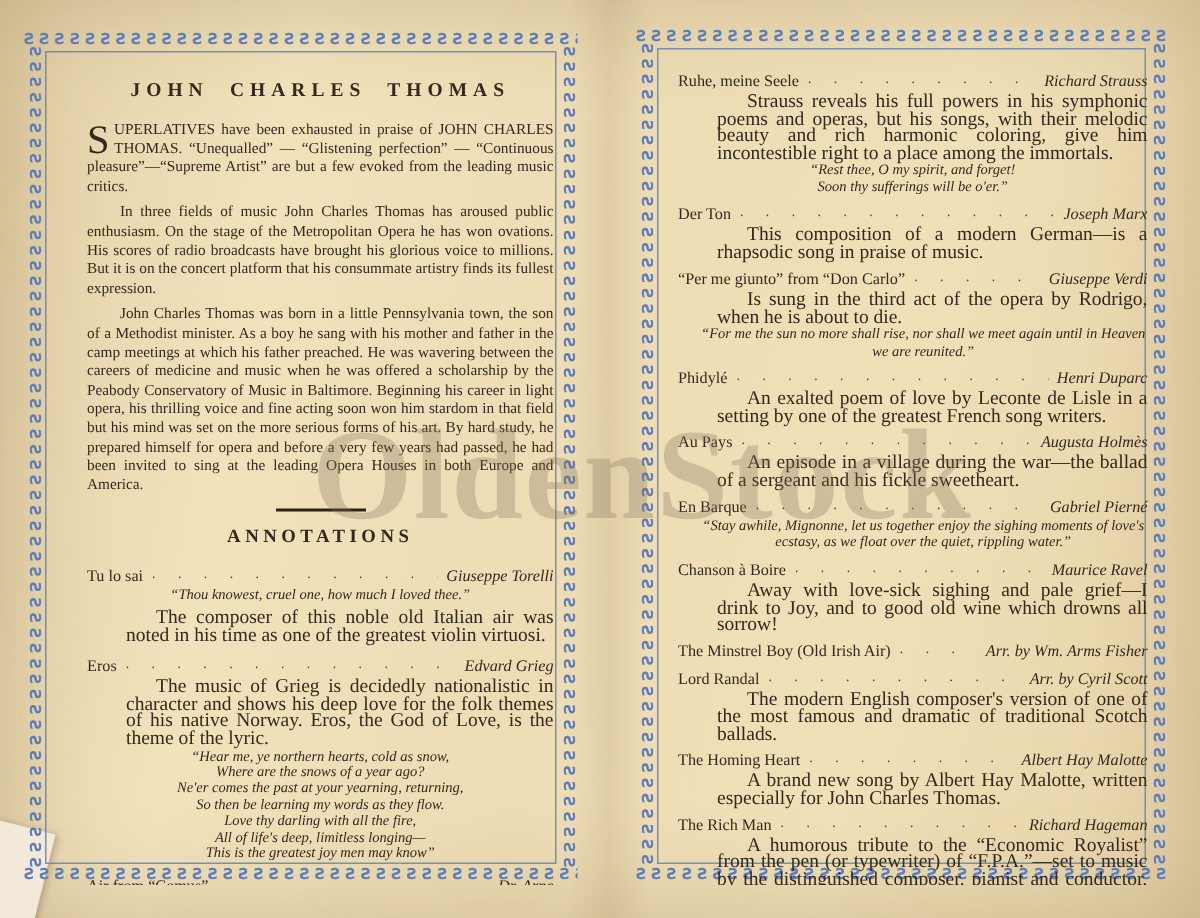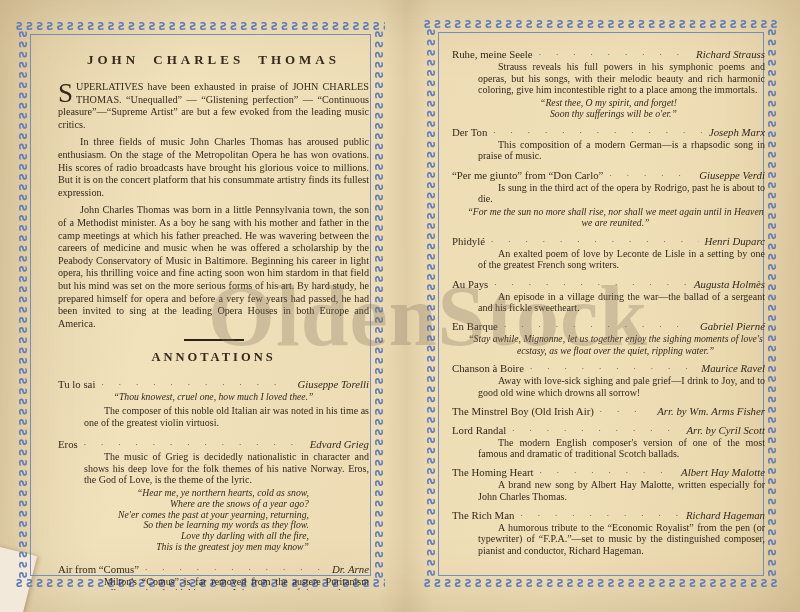--- a/index.html
+++ b/index.html
@@ -39,24 +39,24 @@
   .rule{width:60px; border-top:2px solid #2b2317; margin:9px auto 9px auto;}
   h2.annot{font-size:12.5px; font-weight:bold; letter-spacing:3px; text-align:center; margin:0 0 13px 0;}
   
   .entry{margin:0 0 10px 0;}
   .page-right .entry{margin-bottom:6.5px;}
   .ehead{display:flex; align-items:flex-start; gap:6px;}
   .etitle{font-size:10.8px; white-space:nowrap;}
   .leader{flex:1 1 auto; overflow:hidden; white-space:nowrap; font-size:9px; letter-spacing:2px;
     color:#4a4033; position:relative; top:-1px;}
   .ecomp{font-style:italic; font-size:10.8px; white-space:nowrap;}
-  .edesc{font-size:10px; line-height:11.6px; text-align:justify; margin:1px 0 0 26px; text-indent:20px;}
+  .edesc{font-size:13px; line-height:11.6px; text-align:justify; margin:1px 0 0 26px; text-indent:20px;}
   .equote{font-style:italic; font-size:9.7px; line-height:11.3px; margin:1px 0 0 14px; text-align:center;}
   .verse{font-style:italic; font-size:9.7px; line-height:10.8px; margin:2px auto 2px auto;
-    display:table; text-align:right;}
+    display:table; text-align:center;}
   .watermark{position:absolute; left:208px; top:266px; z-index:9; pointer-events:none;
     font-family:Liberation Serif, serif; font-weight:bold; font-size:86px; letter-spacing:1px;
     color:rgba(128,114,92,0.30);}
 </style>
 </head>
 <body>
 
 <div class="canvas">
   <div class="gutter-shade"></div>
   <div class="corner-sliver"></div>
@@ -97,20 +97,21 @@
             </div>
 
             <p class="edesc">The music of Grieg is decidedly nationalistic in character and shows his deep love for the folk themes of his native Norway. Eros, the God of Love, is the theme of the lyric.</p>
 
             <div class="verse">
               <div class="vline">“Hear me, ye northern hearts, cold as snow,</div>
               <div class="vline">Where are the snows of a year ago?</div>
               <div class="vline">Ne'er comes the past at your yearning, returning,</div>
               <div class="vline">So then be learning my words as they flow.</div>
               <div class="vline">Love thy darling with all the fire,</div>
+              <div class="vline">All of life's deep, limitless longing—</div>
               <div class="vline">This is the greatest joy men may know”</div>
             </div>
           </div>
 
           <div class="entry">
             <div class="ehead">
               <span class="etitle">Air from “Comus”</span>
               <span class="leader">.  .  .  .  .  .  .  .  .  .  .  .  .  .  .  .  .  .  .  .  .  .  .  .  .  .  .  .  .  .</span>
               <span class="ecomp">Dr. Arne</span>
             </div>
@@ -157,21 +158,21 @@
 
           </div>
 
           <div class="entry">
             <div class="ehead">
               <span class="etitle">“Per me giunto” from “Don Carlo”</span>
               <span class="leader">.  .  .  .  .  .  .  .  .  .  .  .  .  .  .  .  .  .  .  .  .  .  .  .  .  .  .  .  .  .</span>
               <span class="ecomp">Giuseppe Verdi</span>
             </div>
 
-            <p class="edesc">Is sung in the third act of the opera by Rodrigo, past he is about to die.</p>
+            <p class="edesc">Is sung in the third act of the opera by Rodrigo, when he is about to die.</p>
             <p class="equote">“For me the sun no more shall rise, nor shall we meet again until in Heaven we are reunited.”</p>
 
           </div>
 
           <div class="entry">
             <div class="ehead">
               <span class="etitle">Phidylé</span>
               <span class="leader">.  .  .  .  .  .  .  .  .  .  .  .  .  .  .  .  .  .  .  .  .  .  .  .  .  .  .  .  .  .</span>
               <span class="ecomp">Henri Duparc</span>
             </div>

